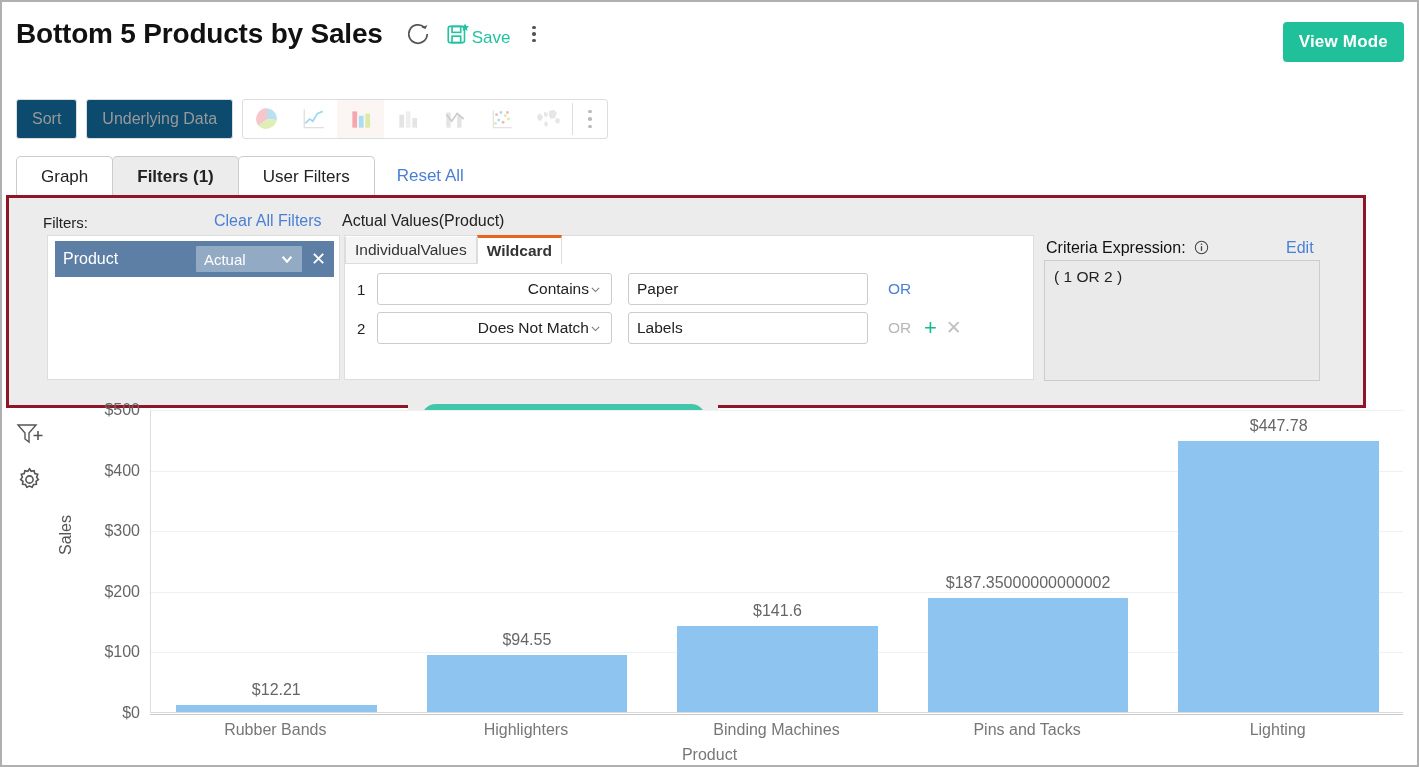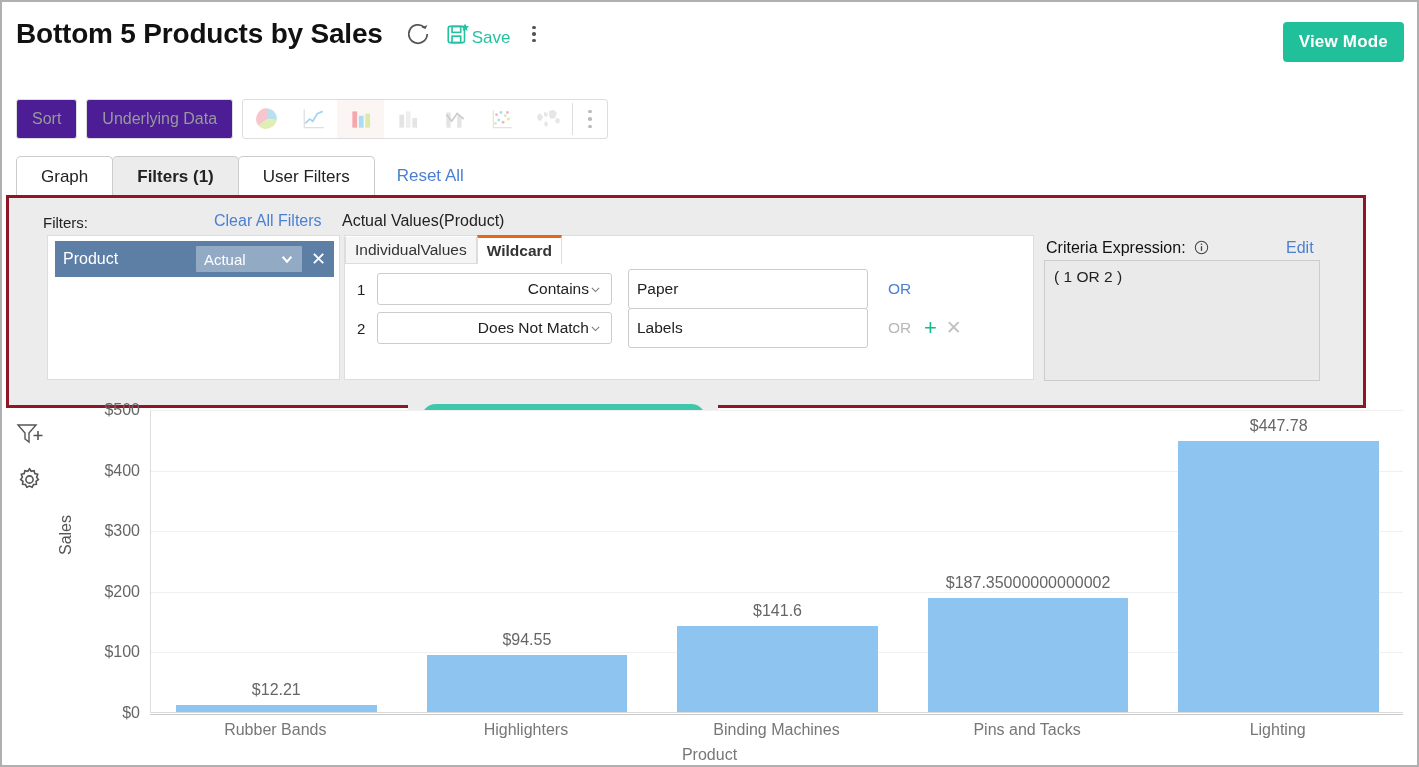--- a/index.html
+++ b/index.html
@@ -36,21 +36,21 @@
   .viewmode {
     position:absolute; right:13px; top:20px;
     background:#20c09b; color:#fff; border:none; border-radius:4px;
     font-size:17px; font-weight:bold; font-family:"Liberation Sans",sans-serif;
     padding: 10px 16px; cursor:pointer; letter-spacing:0.2px;
   }
 
   
   .toolbar { position:absolute; left:14px; top:97px; display:flex; align-items:stretch; gap:9px; }
   .tb-btn {
-    border:1px solid #ddd; border-radius:3px; background:#4c1d95;
+    border:1px solid #ddd; border-radius:3px; background:#0c4a6e;
     color:#999; font-size:16px; padding:8px 15px; height:40px;
     display:flex; align-items:center; cursor:pointer; white-space:nowrap;
     font-family:"Liberation Sans",sans-serif;
   }
   .chart-group {
     border:1px solid #ddd; border-radius:3px; background:#fff; height:40px;
     display:flex; align-items:stretch;
   }
   .chart-ic {
     width:47px; display:flex; align-items:center; justify-content:center; cursor:pointer;
@@ -111,21 +111,21 @@
 
   .wc-rows { padding: 9px 0 0 12px; }
   .wc-row { display:flex; align-items:center; height:32px; margin-bottom:7px; }
   .wc-num { width:20px; font-size:15px; color:#222; }
   .wc-select {
     width:235px; height:32px; border:1px solid #ccc; border-radius:3px;
     background:#fff; display:flex; align-items:center; justify-content:flex-end;
     padding: 0 9px; font-size:15.5px; color:#222; cursor:pointer;
   }
   .wc-input {
-    width:240px; height:40px; border:1px solid #ccc; border-radius:3px;
+    width:240px; height:32px; border:1px solid #ccc; border-radius:3px;
     background:#fff; font-size:15.5px; color:#222; padding:0 8px; margin-left:16px;
     font-family:"Liberation Sans",sans-serif; outline:none;
   }
   .wc-or { font-size:15.5px; color:#4b7fd4; margin-left:20px; width:26px; }
   .wc-or.dim { color:#b7b7b7; }
   .wc-plus { color:#14bb8e; font-size:22px; margin-left:10px; cursor:pointer; line-height:20px; }
   .wc-xx { color:#c2c2c2; font-size:19px; margin-left:9px; cursor:pointer; line-height:20px; }
 
   .crit-lbl { position:absolute; left:1037px; top:41px; font-size:16px; color:#111; }
   .crit-info { display:inline-block; vertical-align:-2px; margin-left:4px; }

